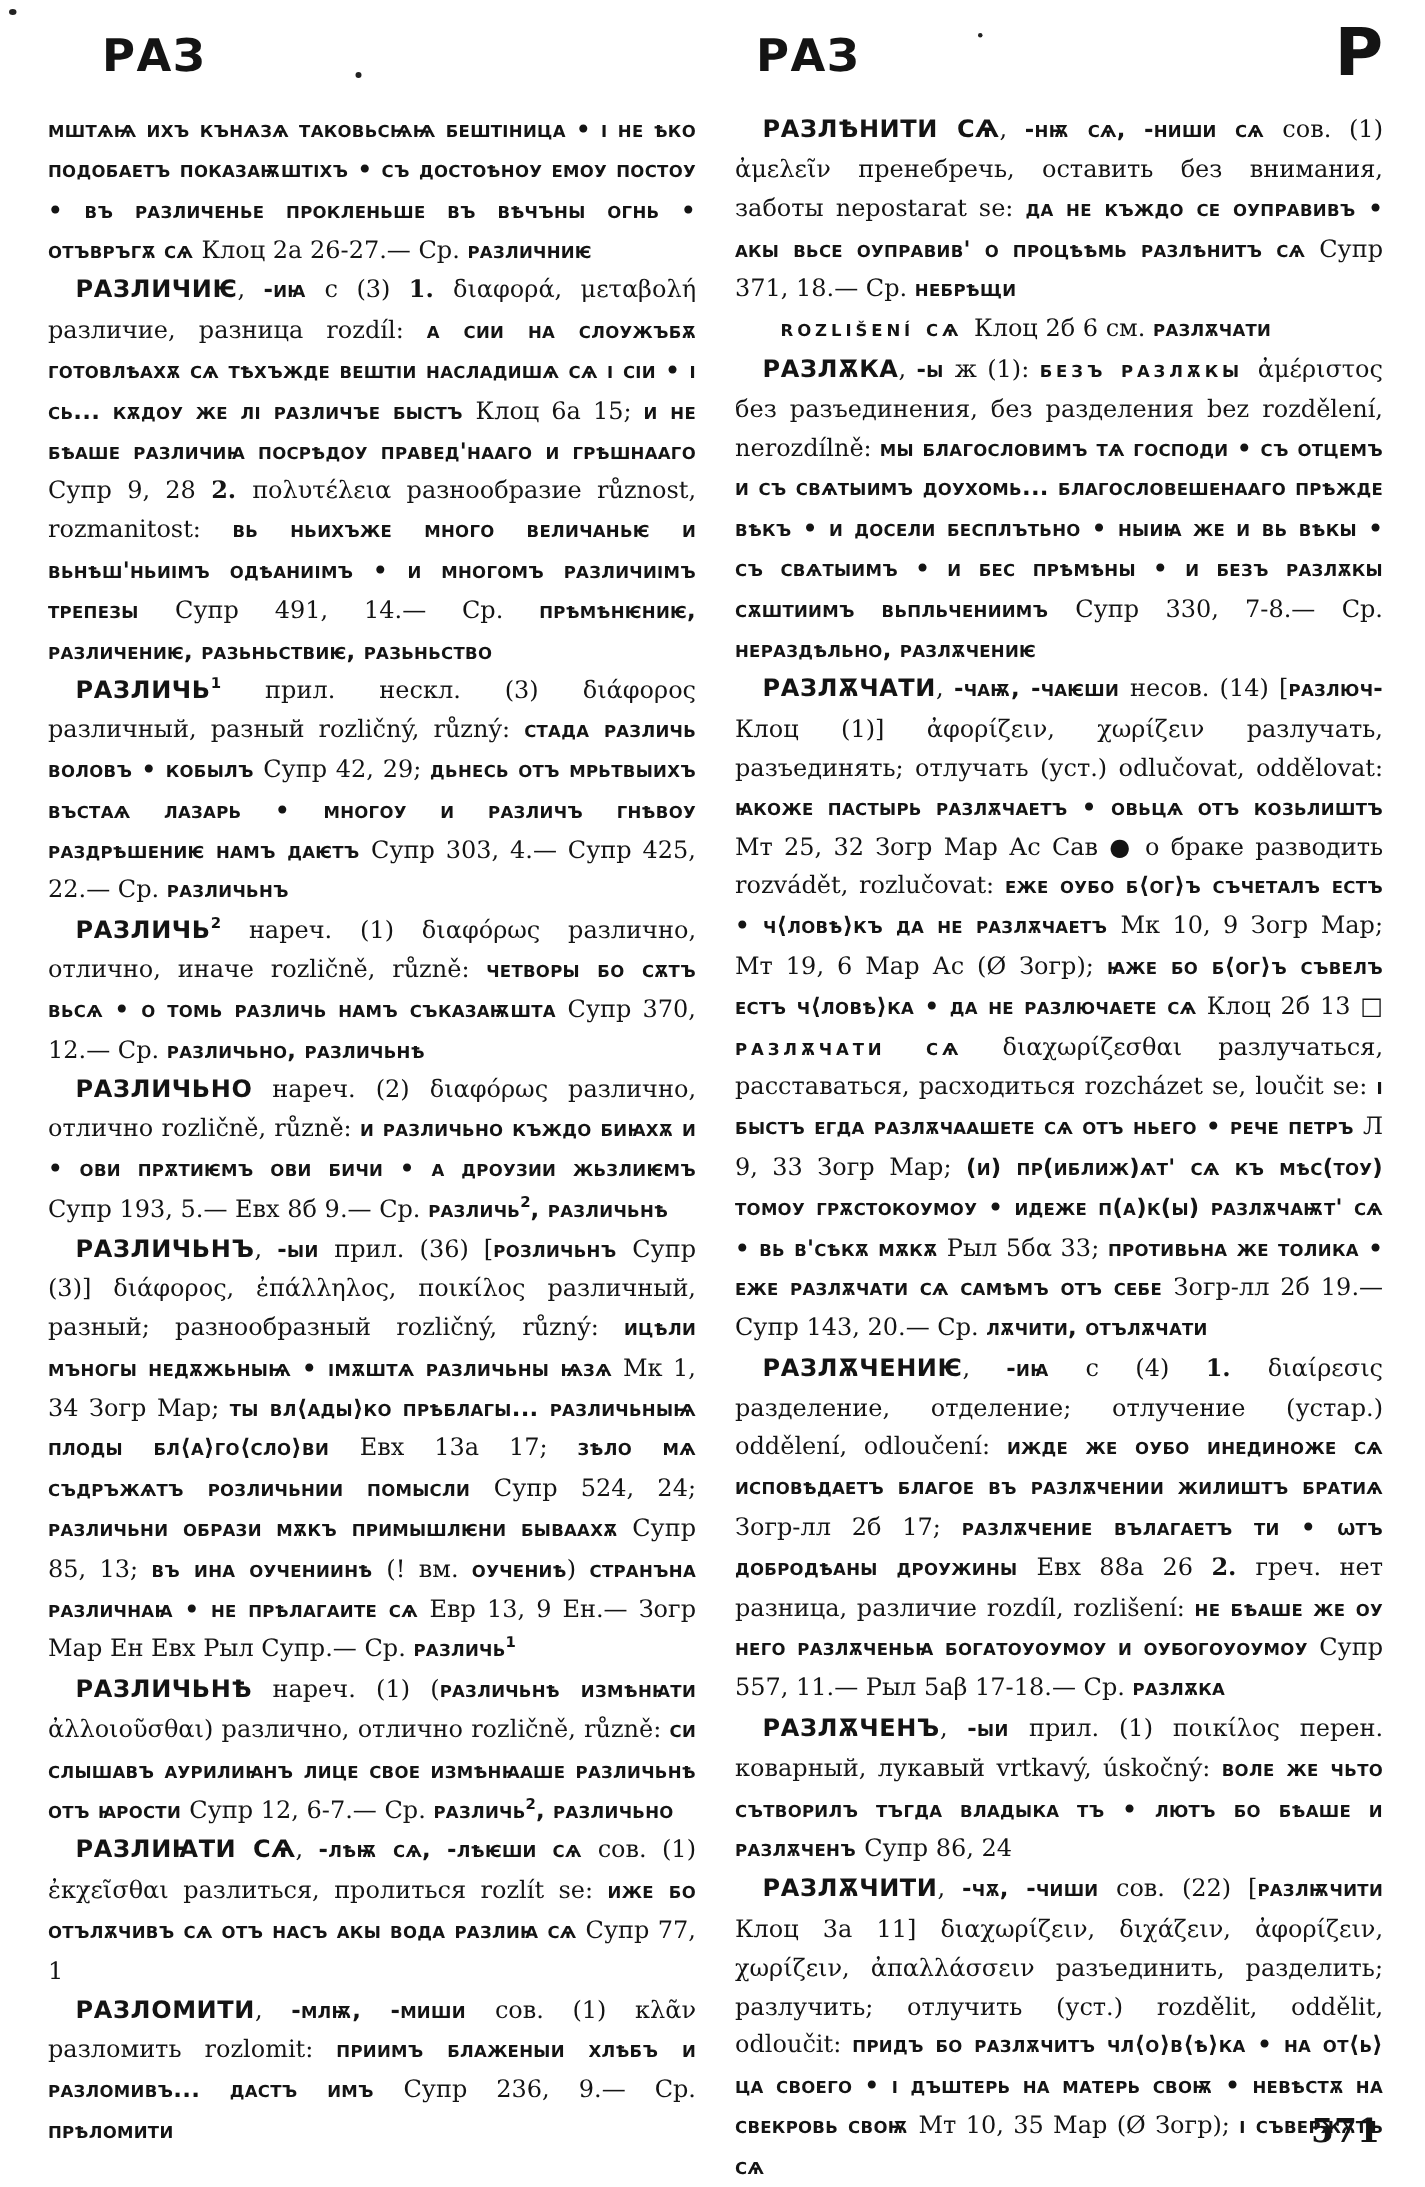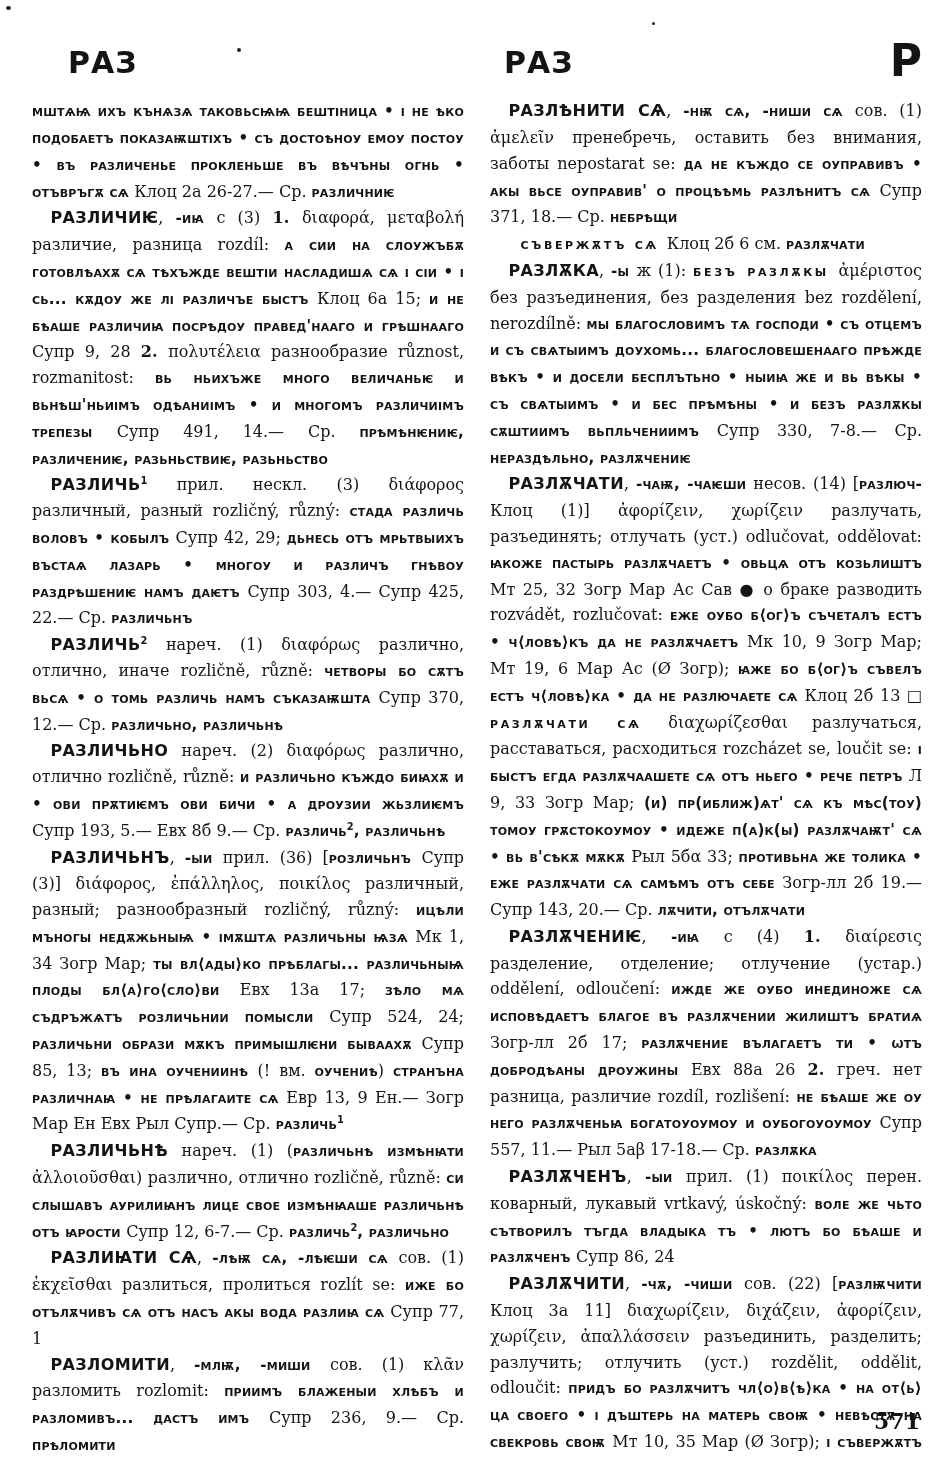--- a/index.html
+++ b/index.html
@@ -3,21 +3,21 @@
 <meta charset="utf-8">
 <style>
   html,body{margin:0;padding:0;background:#e8e8e4;}
   .page{
     position:relative;
     width:950px;height:1458px;
     margin:0 auto;
     background:#ffffff;
     color:#141414;
     box-sizing:border-box;
-    padding:43px 28px 0 32px;
+    padding:18px 28px 0 32px;
     overflow:hidden;
     font-family:"DejaVu Serif", serif;
   }
   .header-row{
     display:flex;
     gap:26px;
     margin-bottom:20px;
   }
   .header-half{width:433px;display:flex;align-items:flex-end;}
   .guide-word{
@@ -110,21 +110,21 @@
         <p class="para entry"><span class="seg-headword">РАЗЛИЧЬ</span><sup class="seg-sup">1</sup><span class="seg-italic"> прил. нескл. </span><span class="seg-plain">(3) </span><span class="seg-greek">διάφορος </span><span class="seg-plain">различный, разный </span><span class="seg-latin">rozličný, různý: </span><span class="seg-ocs">стада различь воловъ • кобылъ </span><span class="seg-italic">Супр 42, 29</span><span class="seg-plain">; </span><span class="seg-ocs">дьнесь отъ мрьтвыихъ въстаѧ лазарь • многоу и различъ гнѣвоу раздрѣшениѥ намъ даѥтъ </span><span class="seg-italic">Супр 303, 4.— Супр 425, 22.— Ср. </span><span class="seg-ocs">различьнъ</span></p>
         <p class="para entry"><span class="seg-headword">РАЗЛИЧЬ</span><sup class="seg-sup">2</sup><span class="seg-italic"> нареч. </span><span class="seg-plain">(1) </span><span class="seg-greek">διαφόρως </span><span class="seg-plain">различно, отлично, иначе </span><span class="seg-latin">rozličně, různě: </span><span class="seg-ocs">четворы бо сѫтъ вьсѧ • о томь различь намъ съказаѭшта </span><span class="seg-italic">Супр 370, 12.— Ср. </span><span class="seg-ocs">различьно, различьнѣ</span></p>
         <p class="para entry"><span class="seg-headword">РАЗЛИЧЬНО</span><span class="seg-italic"> нареч. </span><span class="seg-plain">(2) </span><span class="seg-greek">διαφόρως </span><span class="seg-plain">различно, отлично </span><span class="seg-latin">rozličně, různě: </span><span class="seg-ocs">и различьно къждо биꙗхѫ и • ови прѫтиѥмъ ови бичи • а дроузии жьзлиѥмъ </span><span class="seg-italic">Супр 193, 5.— Евх 8б 9.— Ср. </span><span class="seg-ocs">различь</span><sup class="seg-sup">2</sup><span class="seg-ocs">, различьнѣ</span></p>
         <p class="para entry"><span class="seg-headword">РАЗЛИЧЬНЪ</span><span class="seg-plain">, </span><span class="seg-ocs">-ыи </span><span class="seg-italic">прил. </span><span class="seg-plain">(36) [</span><span class="seg-ocs">розличьнъ </span><span class="seg-italic">Супр </span><span class="seg-plain">(3)] </span><span class="seg-greek">διάφορος, ἐπάλληλος, ποικίλος </span><span class="seg-plain">различный, разный; разнообразный </span><span class="seg-latin">rozličný, různý: </span><span class="seg-ocs">ицѣли мъногы недѫжьныѩ • імѫштѧ различьны ѩзѧ </span><span class="seg-italic">Мк 1, 34 Зогр Мар</span><span class="seg-plain">; </span><span class="seg-ocs">ты вл⟨ады⟩ко прѣблагы... различьныѩ плоды бл⟨а⟩го⟨сло⟩ви </span><span class="seg-italic">Евх 13а 17</span><span class="seg-plain">; </span><span class="seg-ocs">зѣло мѧ съдръжѧтъ розличьнии помысли </span><span class="seg-italic">Супр 524, 24</span><span class="seg-plain">; </span><span class="seg-ocs">различьни образи мѫкъ примышлѥни бываахѫ </span><span class="seg-italic">Супр 85, 13</span><span class="seg-plain">; </span><span class="seg-ocs">въ ина оучениинѣ </span><span class="seg-plain">(! </span><span class="seg-italic">вм. </span><span class="seg-ocs">оучениѣ</span><span class="seg-plain">) </span><span class="seg-ocs">странъна различнаꙗ • не прѣлагаите сѧ </span><span class="seg-italic">Евр 13, 9 Ен.— Зогр Мар Ен Евх Рыл Супр.— Ср. </span><span class="seg-ocs">различь</span><sup class="seg-sup">1</sup></p>
         <p class="para entry"><span class="seg-headword">РАЗЛИЧЬНѢ</span><span class="seg-italic"> нареч. </span><span class="seg-plain">(1) (</span><span class="seg-ocs">различьнѣ измѣнꙗти </span><span class="seg-greek">ἀλλοιοῦσθαι</span><span class="seg-plain">) различно, отлично </span><span class="seg-latin">rozličně, různě: </span><span class="seg-ocs">си слышавъ аурилиꙗнъ лице свое измѣнꙗаше различьнѣ отъ ꙗрости </span><span class="seg-italic">Супр 12, 6-7.— Ср. </span><span class="seg-ocs">различь</span><sup class="seg-sup">2</sup><span class="seg-ocs">, различьно</span></p>
         <p class="para entry"><span class="seg-headword">РАЗЛИꙖТИ СѦ</span><span class="seg-plain">, </span><span class="seg-ocs">-лѣѭ сѧ, -лѣѥши сѧ </span><span class="seg-italic">сов. </span><span class="seg-plain">(1) </span><span class="seg-greek">ἐκχεῖσθαι </span><span class="seg-plain">разлиться, пролиться </span><span class="seg-latin">rozlít se: </span><span class="seg-ocs">иже бо отълѫчивъ сѧ отъ насъ акы вода разлиꙗ сѧ </span><span class="seg-italic">Супр 77, 1</span></p>
         <p class="para entry"><span class="seg-headword">РАЗЛОМИТИ</span><span class="seg-plain">, </span><span class="seg-ocs">-млѭ, -миши </span><span class="seg-italic">сов. </span><span class="seg-plain">(1) </span><span class="seg-greek">κλᾶν </span><span class="seg-plain">разломить </span><span class="seg-latin">rozlomit: </span><span class="seg-ocs">приимъ блаженыи хлѣбъ и разломивъ... дастъ имъ </span><span class="seg-italic">Супр 236, 9.— Ср. </span><span class="seg-ocs">прѣломити</span></p>
       </div>
     <div class="col">
         <p class="para entry"><span class="seg-headword">РАЗЛѢНИТИ СѦ</span><span class="seg-plain">, </span><span class="seg-ocs">-нѭ сѧ, -ниши сѧ </span><span class="seg-italic">сов. </span><span class="seg-plain">(1) </span><span class="seg-greek">ἀμελεῖν </span><span class="seg-plain">пренебречь, оставить без внимания, заботы </span><span class="seg-latin">nepostarat se: </span><span class="seg-ocs">да не къждо се оуправивъ • акы вьсе оуправив' о процѣѣмь разлѣнитъ сѧ </span><span class="seg-italic">Супр 371, 18.— Ср. </span><span class="seg-ocs">небрѣщи</span></p>
-        <p class="para crossref"><span class="seg-ocs seg-spaced">съвержѫтъ сѧ </span><span class="seg-italic">Клоц 2б 6 см. </span><span class="seg-ocs">разлѫчати</span></p>
+        <p class="para crossref"><span class="seg-ocs seg-spaced">rozlišení сѧ </span><span class="seg-italic">Клоц 2б 6 см. </span><span class="seg-ocs">разлѫчати</span></p>
         <p class="para entry"><span class="seg-headword">РАЗЛѪКА</span><span class="seg-plain">, </span><span class="seg-ocs">-ы </span><span class="seg-italic">ж </span><span class="seg-plain">(1): </span><span class="seg-ocs seg-spaced">безъ разлѫкы </span><span class="seg-greek">ἀμέριστος </span><span class="seg-plain">без разъединения, без разделения </span><span class="seg-latin">bez rozdělení, nerozdílně: </span><span class="seg-ocs">мы благословимъ тѧ господи • съ отцемъ и съ свѧтыимъ доухомь... благословешенааго прѣжде вѣкъ • и досели бесплътьно • ныиꙗ же и вь вѣкы • съ свѧтыимъ • и бес прѣмѣны • и безъ разлѫкы сѫштиимъ вьпльчениимъ </span><span class="seg-italic">Супр 330, 7-8.— Ср. </span><span class="seg-ocs">нераздѣльно, разлѫчениѥ</span></p>
         <p class="para entry"><span class="seg-headword">РАЗЛѪЧАТИ</span><span class="seg-plain">, </span><span class="seg-ocs">-чаѭ, -чаѥши </span><span class="seg-italic">несов. </span><span class="seg-plain">(14) [</span><span class="seg-ocs">разлюч- </span><span class="seg-italic">Клоц </span><span class="seg-plain">(1)] </span><span class="seg-greek">ἀφορίζειν, χωρίζειν </span><span class="seg-plain">разлучать, разъединять; отлучать (</span><span class="seg-italic">уст.</span><span class="seg-plain">) </span><span class="seg-latin">odlučovat, oddělovat: </span><span class="seg-ocs">ꙗкоже пастырь разлѫчаетъ • овьцѧ отъ козьлиштъ </span><span class="seg-italic">Мт 25, 32 Зогр Мар Ас Сав </span><span class="seg-plain">● </span><span class="seg-italic">о браке </span><span class="seg-plain">разводить </span><span class="seg-latin">rozvádět, rozlučovat: </span><span class="seg-ocs">еже оубо б⟨ог⟩ъ съчеталъ естъ • ч⟨ловѣ⟩къ да не разлѫчаетъ </span><span class="seg-italic">Мк 10, 9 Зогр Мар; Мт 19, 6 Мар Ас (Ø Зогр); </span><span class="seg-ocs">ꙗже бо б⟨ог⟩ъ съвелъ естъ ч⟨ловѣ⟩ка • да не разлючаете сѧ </span><span class="seg-italic">Клоц 2б 13 </span><span class="seg-plain">□ </span><span class="seg-ocs seg-spaced">разлѫчати сѧ </span><span class="seg-greek">διαχωρίζεσθαι </span><span class="seg-plain">разлучаться, расставаться, расходиться </span><span class="seg-latin">rozcházet se, loučit se: </span><span class="seg-ocs">і быстъ егда разлѫчаашете сѧ отъ ньего • рече петръ </span><span class="seg-italic">Л 9, 33 Зогр Мар; </span><span class="seg-ocs">(и) пр(иближ)ѧт' сѧ къ мѣс(тоу) томоу грѫстокоумоу • идеже п(а)к(ы) разлѫчаѭт' сѧ • вь в'сѣкѫ мѫкѫ </span><span class="seg-italic">Рыл 5бα 33</span><span class="seg-plain">; </span><span class="seg-ocs">противьна же толика • еже разлѫчати сѧ самѣмъ отъ себе </span><span class="seg-italic">Зогр-лл 2б 19.— Супр 143, 20.— Ср. </span><span class="seg-ocs">лѫчити, отълѫчати</span></p>
         <p class="para entry"><span class="seg-headword">РАЗЛѪЧЕНИѤ</span><span class="seg-plain">, </span><span class="seg-ocs">-иꙗ </span><span class="seg-italic">с </span><span class="seg-plain">(4) </span><span class="seg-bold">1. </span><span class="seg-greek">διαίρεσις </span><span class="seg-plain">разделение, отделение; отлучение (</span><span class="seg-italic">устар.</span><span class="seg-plain">) </span><span class="seg-latin">oddělení, odloučení: </span><span class="seg-ocs">ижде же оубо инединоже сѧ исповѣдаетъ благое въ разлѫчении жилиштъ братиѧ </span><span class="seg-italic">Зогр-лл 2б 17</span><span class="seg-plain">; </span><span class="seg-ocs">разлѫчение вълагаетъ ти • ѡтъ добродѣаны дроужины </span><span class="seg-italic">Евх 88а 26 </span><span class="seg-bold">2. </span><span class="seg-italic">греч. нет </span><span class="seg-plain">разница, различие </span><span class="seg-latin">rozdíl, rozlišení: </span><span class="seg-ocs">не бѣаше же оу него разлѫченьꙗ богатоуоумоу и оубогоуоумоу </span><span class="seg-italic">Супр 557, 11.— Рыл 5аβ 17-18.— Ср. </span><span class="seg-ocs">разлѫка</span></p>
         <p class="para entry"><span class="seg-headword">РАЗЛѪЧЕНЪ</span><span class="seg-plain">, </span><span class="seg-ocs">-ыи </span><span class="seg-italic">прил. </span><span class="seg-plain">(1) </span><span class="seg-greek">ποικίλος </span><span class="seg-italic">перен. </span><span class="seg-plain">коварный, лукавый </span><span class="seg-latin">vrtkavý, úskočný: </span><span class="seg-ocs">воле же чьто сътворилъ тъгда владыка тъ • лютъ бо бѣаше и разлѫченъ </span><span class="seg-italic">Супр 86, 24</span></p>
         <p class="para entry"><span class="seg-headword">РАЗЛѪЧИТИ</span><span class="seg-plain">, </span><span class="seg-ocs">-чѫ, -чиши </span><span class="seg-italic">сов. </span><span class="seg-plain">(22) [</span><span class="seg-ocs">разлѭчити </span><span class="seg-italic">Клоц 3а 11</span><span class="seg-plain">] </span><span class="seg-greek">διαχωρίζειν, διχάζειν, ἀφορίζειν, χωρίζειν, ἀπαλλάσσειν </span><span class="seg-plain">разъединить, разделить; разлучить; отлучить (</span><span class="seg-italic">уст.</span><span class="seg-plain">) </span><span class="seg-latin">rozdělit, oddělit, odloučit: </span><span class="seg-ocs">придъ бо разлѫчитъ чл⟨о⟩в⟨ѣ⟩ка • на от⟨ь⟩ца своего • і дъштерь на матерь своѭ • невѣстѫ на свекровь своѭ </span><span class="seg-italic">Мт 10, 35 Мар (Ø Зогр)</span><span class="seg-plain">; </span><span class="seg-ocs">і съвержѫтъ сѧ</span></p>
       </div>
   </div>
 
   <div class="page-number">571</div>
 </div>

